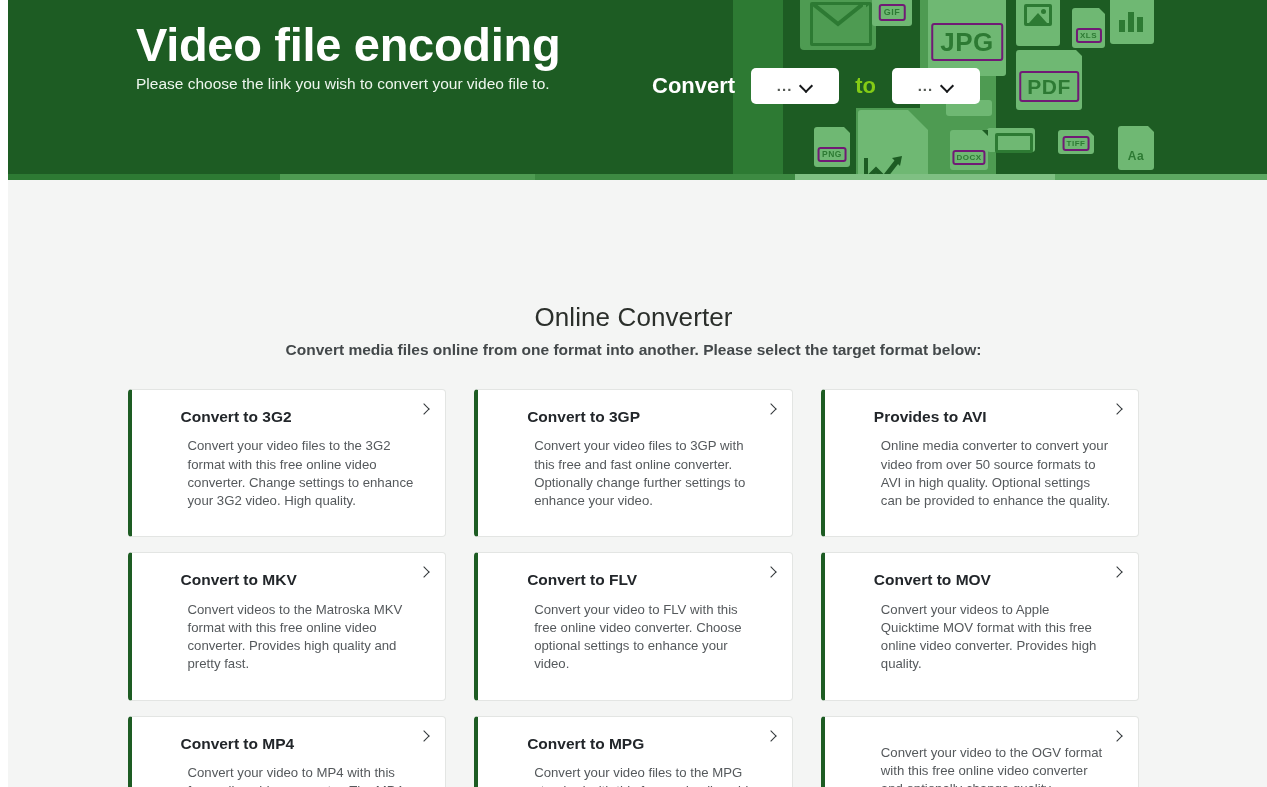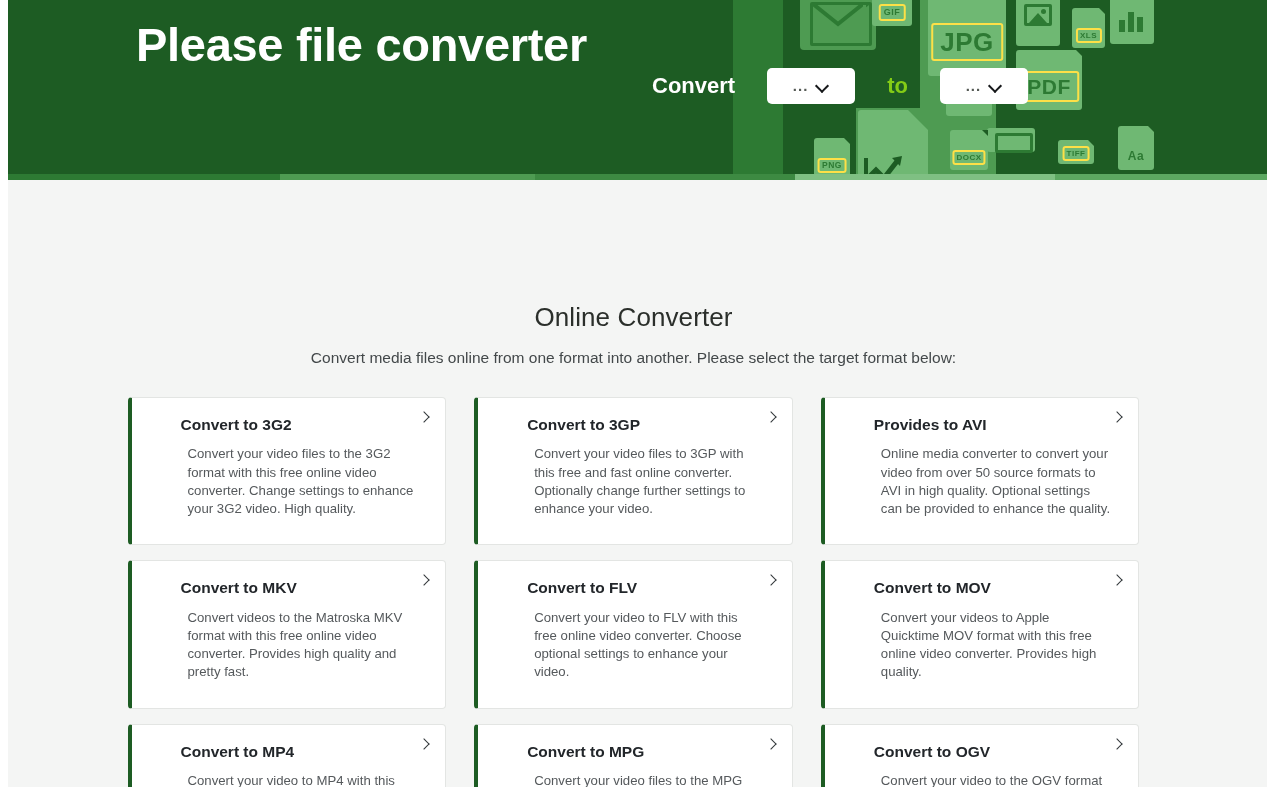--- a/index.html
+++ b/index.html
@@ -67,21 +67,21 @@
     position: absolute;
     right: 0; top: 0;
     border-style: solid;
     border-color: #1d5c23 #1d5c23 transparent transparent;
   }
   .doc .tag {
     position: absolute;
     left: 50%;
     transform: translateX(-50%);
     bottom: 12%;
-    border: 2px solid #fde047;
+    border: 2px solid #701a75;
     border-radius: 3px;
     color: #2d7a33;
     font-weight: 700;
     line-height: 1;
     letter-spacing: .5px;
     font-family: "Liberation Sans", sans-serif;
   }
 
   
   .envelope {
@@ -222,21 +222,21 @@
     line-height: 1.5;
     max-width: 520px;
   }
 
   
   .convert-row {
     position: absolute;
     left: 652px; top: 68px;
     display: flex;
     align-items: center;
-    gap: 16px;
+    gap: 0;
     z-index: 6;
   }
   .convert-label {
     color: #ffffff;
     font-size: 22px;
     font-weight: 700;
   }
   .to-label {
     color: #84cc16;
     font-size: 22px;
@@ -287,25 +287,26 @@
   }
   .main h2 {
     margin: 0;
     text-align: center;
     color: #2b2f2b;
     font-size: 26px;
     font-weight: 400;
     letter-spacing: .1px;
   }
   .main .lead {
-    margin: 8px;
+    margin: 0;
     padding-top: 8px;
     text-align: center;
     color: #43484a;
     font-size: 15.5px;
+    font-weight: bold;
   }
 
   .grid {
     margin: 30px auto 0;
     width: 1012px;
     display: grid;
     grid-template-columns: repeat(3, 1fr);
     column-gap: 28px;
     row-gap: 15px;
   }
@@ -400,45 +401,46 @@
       <div class="printer"></div>
 
       <div class="linedoc">
         <svg viewBox="0 0 70 40" width="70" height="40" style="position:absolute;left:0;bottom:-4px;">
           <polyline points="8,30 18,20 26,28 40,10" fill="none" stroke="#1d5c23" stroke-width="5"></polyline>
           <polygon points="34,8 44,6 42,16" fill="#1d5c23"></polygon>
           <rect x="6" y="8" width="4" height="26" fill="#1d5c23"></rect>
         </svg>
       </div>
 
-      <div class="doc" style="left:814px; top:138px; width:36px; height:40px;">
+      <div class="doc" style="left:814px; top:127px; width:36px; height:40px;">
         <span class="tag" style="font-size:8.5px; padding:1.5px 2.5px;">PNG</span>
       </div>
 
       <div class="doc" style="left:950px; top:130px; width:38px; height:40px;">
         <span class="tag" style="font-size:8px; padding:1.5px 2px;">DOCX</span>
       </div>
 
-      <div class="doc" style="left:1058px; top:140px; width:36px; height:24px;">
+      <div class="doc" style="left:1058px; top:130px; width:36px; height:24px;">
         <span class="tag" style="font-size:8px; padding:1.5px 2px;">TIFF</span>
       </div>
 
       <div class="doc" style="left:1118px; top:126px; width:36px; height:44px;">
         <span class="tag" style="font-size:12px; border:none; padding:0; bottom:18%;">Aa</span>
       </div>
 
       <div class="panel p4"></div>
       <div class="panel p5"></div>
       <div class="panel p6"></div>
       <div class="panel p7"></div>
       <div class="panel p8"></div>
     </div>
 
     <div class="hero-text">
-      <h1 class="hero-title">Please file converter</h1>
+      <h1 class="hero-title">Video file encoding</h1>
+      <p class="hero-sub" style="padding-top:0;">Please choose the link you wish to convert your video file to.</p>
     </div>
 
     <div class="convert-row">
       <span class="convert-label">Convert</span>
       <button class="sel">
         <span class="dots">...</span>
         <span class="chev"></span>
       </button>
       <span class="to-label">to</span>
       <button class="sel" style="margin-left:0;">
@@ -490,20 +492,19 @@
         <h3 class="card-title">Convert to MP4</h3>
         <p class="card-desc">Convert your video to MP4 with this free online video converter. The MP4 video conversion is done in high quality while still providing fast results.</p>
       </a>
       <a class="card row3">
         <span class="card-arrow"></span>
         <h3 class="card-title">Convert to MPG</h3>
         <p class="card-desc">Convert your video files to the MPG standard with this free and online video converter. It offers many options like cutting and selecting the encoding format.</p>
       </a>
       <a class="card row3">
         <span class="card-arrow"></span>
-        <h3 class="card-title">Convert to OGV</h3>
         <p class="card-desc">Convert your video to the OGV format with this free online video converter and optionally change quality parameters. Fully compatible with the HTML5 specification.</p>
       </a>
     </div>
   </main>
 
   <div class="left-gutter"></div>
 </div>
 
 </body></html>

